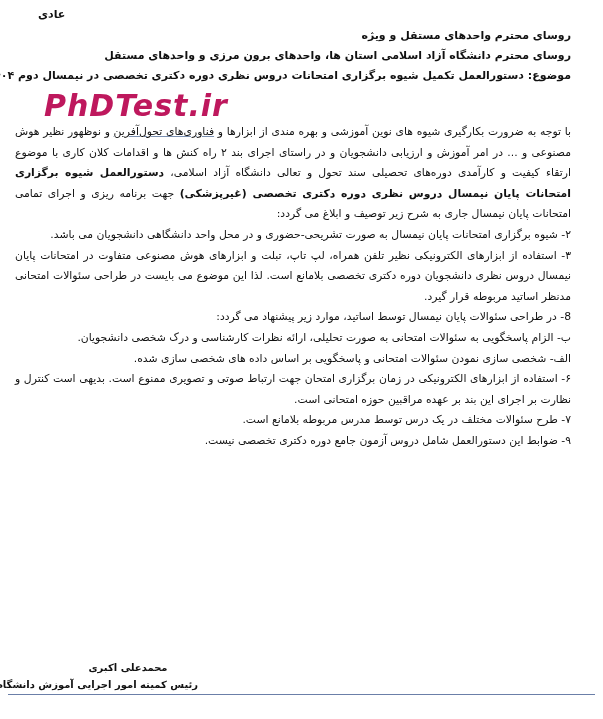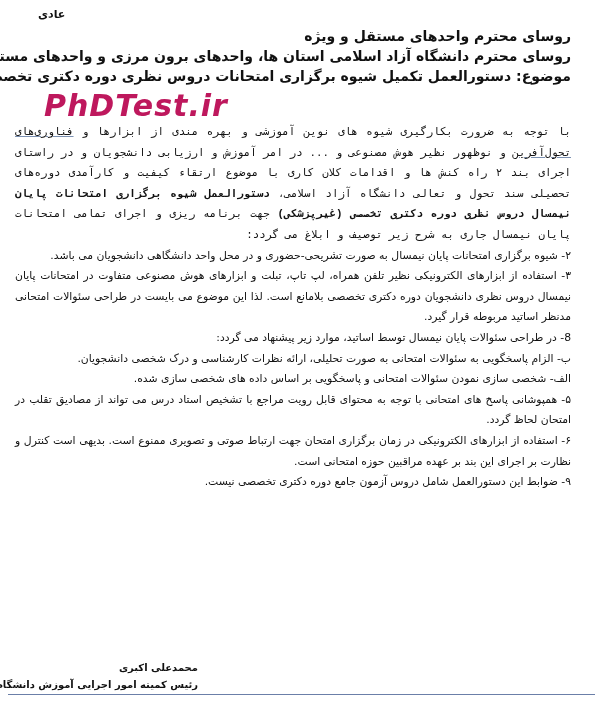--- a/index.html
+++ b/index.html
@@ -1,30 +1,30 @@
 <!DOCTYPE html>
 <html><head>
   <meta charset="utf-8">
   <style>
     html, body { margin: 0; padding: 0; background: #ffffff; }
     body { width: 603px; height: 719px; position: relative; overflow: hidden; font-family: "DejaVu Sans", sans-serif; color: #111; }
     .page { position: absolute; inset: 0; direction: rtl; padding-left: 18px; }
     .classification { position: absolute; left: 38px; top: 8px; font-weight: bold; font-size: 11px; direction: rtl; }
     .addressees { position: absolute; right: 32px; top: 26px; width: 560px; direction: rtl; text-align: right; }
-    .addressees div { font-weight: bold; font-size: 14px; line-height: 20px; white-space: nowrap; }
+    .addressees div { font-weight: bold; font-size: 11px; line-height: 20px; white-space: nowrap; }
     .watermark { position: absolute; left: 44px; top: 88px; direction: ltr; font-family: "DejaVu Sans", sans-serif; font-weight: bold; font-style: italic; font-size: 30px; color: #be185d; letter-spacing: 1px; }
     .body { position: absolute; right: 32px; top: 122px; width: 556px; direction: rtl; text-align: justify; font-size: 10.8px; line-height: 20.6px; }
     .body p { margin: 0; }
     .greeting { font-weight: bold; font-size: 11.5px; margin-bottom: 1px !important; }
     .bold { font-weight: bold; }
     .u { text-decoration: underline; text-decoration-color: #7a8fb0; }
-    .last-line { text-align-last: right; font-family: Liberation Mono, monospace; }
+    .last-line { text-align-last: right; }
     .item { text-align-last: right; }
     .sub { padding-right: 0; }
-    .signature { position: absolute; left: 58px; top: 660px; width: 140px; direction: rtl; text-align: right; }
+    .signature { position: absolute; left: 58px; top: 660px; width: 140px; direction: rtl; text-align: center; }
     .signature .name { font-weight: bold; font-size: 10px; line-height: 16px; }
     .signature .title { font-weight: bold; font-size: 10px; line-height: 18px; white-space: nowrap; }
     .hr { position: absolute; left: 8px; right: 8px; top: 694px; height: 1px; background: #6b7fa8; }
   </style>
 </head>
 <body>
 
 <div class="page">
 
   <div class="classification">عادی</div>
@@ -37,22 +37,22 @@
 
   <div class="watermark">PhDTest.ir</div>
 
   <div class="body">
     <p class="last-line"><span>با توجه به ضرورت بکارگیری شیوه های نوین آموزشی و بهره مندی از ابزارها و </span><span class="u">فناوری‌های تحول‌آفرین</span><span> و نوظهور نظیر هوش مصنوعی و ... در امر آموزش و ارزیابی دانشجویان و در راستای اجرای بند ۲ راه کنش ها و اقدامات کلان کاری با موضوع ارتقاء کیفیت و کارآمدی دوره‌های تحصیلی سند تحول و تعالی دانشگاه آزاد اسلامی، </span><span class="bold">دستورالعمل شیوه برگزاری امتحانات پایان نیمسال دروس نظری دوره دکتری تخصصی (غیرپزشکی)</span><span> جهت برنامه ریزی و اجرای تمامی امتحانات پایان نیمسال جاری به شرح زیر توصیف و ابلاغ می گردد:</span></p>
     <p class="item">۲- شیوه برگزاری امتحانات پایان نیمسال به صورت تشریحی-حضوری و در محل واحد دانشگاهی دانشجویان می باشد.</p>
     <p class="item">۳- استفاده از ابزارهای الکترونیکی نظیر تلفن همراه، لپ تاپ، تبلت و ابزارهای هوش مصنوعی متفاوت در امتحانات پایان نیمسال دروس نظری دانشجویان دوره دکتری تخصصی بلامانع است. لذا این موضوع می بایست در طراحی سئوالات امتحانی مدنظر اساتید مربوطه قرار گیرد.</p>
     <p class="item">8- در طراحی سئوالات پایان نیمسال توسط اساتید، موارد زیر پیشنهاد می گردد:</p>
     <p class="item sub">ب- الزام پاسخگویی به سئوالات امتحانی به صورت تحلیلی، ارائه نظرات کارشناسی و درک شخصی دانشجویان.</p>
     <p class="item sub">الف- شخصی سازی نمودن سئوالات امتحانی و پاسخگویی بر اساس داده های شخصی سازی شده.</p>
-    <p class="item">۵- همپوشانی پاسخ های امتحانی با توجه به محتوای قابل رویت مراجع با تشخیص استاد درس می تواند از مصادیق تقلب در امتحان لحاظ گردد.</p>
     <p class="item">۶- استفاده از ابزارهای الکترونیکی در زمان برگزاری امتحان جهت ارتباط صوتی و تصویری ممنوع است. بدیهی است کنترل و نظارت بر اجرای این بند بر عهده مراقبین حوزه امتحانی است.</p>
+    <p class="item">۷- طرح سئوالات مختلف در یک درس توسط مدرس مربوطه بلامانع است.</p>
     <p class="item">۹- ضوابط این دستورالعمل شامل دروس آزمون جامع دوره دکتری تخصصی نیست.</p>
   </div>
 
   <div class="hr"></div>
 
   <div class="signature">
     <div class="name">محمدعلی اکبری</div>
     <div class="title">رئیس کمیته امور اجرایی آموزش دانشگاه</div>
   </div>
 

